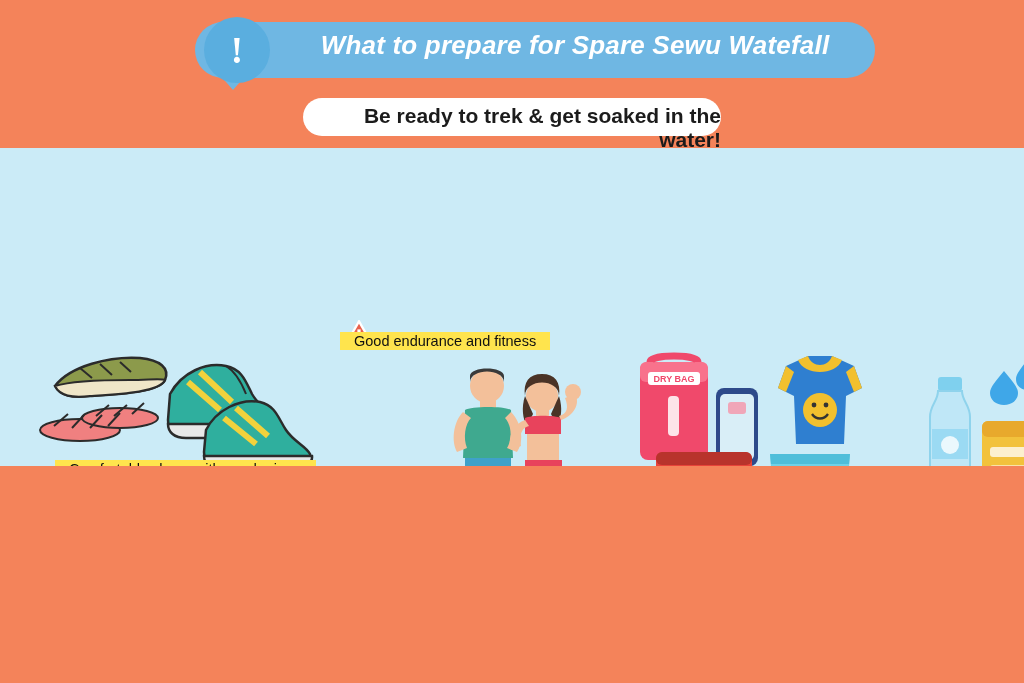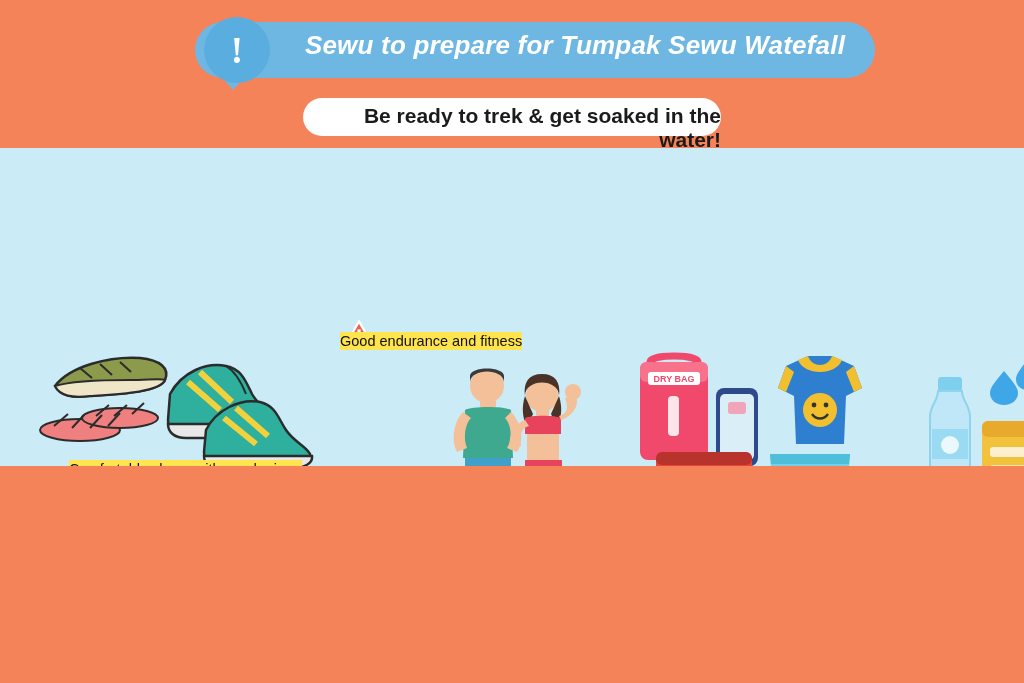--- a/index.html
+++ b/index.html
@@ -100,21 +100,21 @@
     position: absolute;
     left: 0; top: 148px;
     width: 1024px;
     height: 318px;
     background: #CBEBF7;
   }
 
   .highlight {
     background: #FFE44D;
     display: inline;
-    padding: 1px 0;
+    padding: 1px 14px;
     line-height: 1.62;
     box-decoration-break: clone;
     -webkit-box-decoration-break: clone;
     font-size: 14.5px;
     color: #111;
   }
 
   
   .tri {
     position: relative;
@@ -210,21 +210,21 @@
   }
 </style>
 </head>
 <body>
 
 <div class="header">
   <div class="title-bubble"></div>
   <div class="excl-circle">
     <span>!</span>
   </div>
-  <div class="title-text">Sewu to prepare for Tumpak Sewu Watefall</div>
+  <div class="title-text">What to prepare for Spare Sewu Watefall</div>
   <div class="subtitle-pill"></div>
   <div class="subtitle-text">Be ready to trek &amp; get soaked in the water!</div>
 </div>
 
 <div class="band">
 
   <svg width="320" height="130" style="position:absolute;left:20px;top:190px;">
 
     <path d="M35 48 C50 28, 90 18, 120 20 C140 22, 150 30, 145 42 C140 54, 100 56, 70 58 C52 60, 40 58, 35 48 Z" fill="#8C9A4B" stroke="#2b2b2b" stroke-width="2.5"></path>
     <path d="M35 48 C48 44, 80 42, 110 42 C128 42, 142 40, 145 42 C140 54, 100 56, 70 58 C52 60, 40 58, 35 48 Z" fill="#EFE6C8" stroke="#2b2b2b" stroke-width="2"></path>

